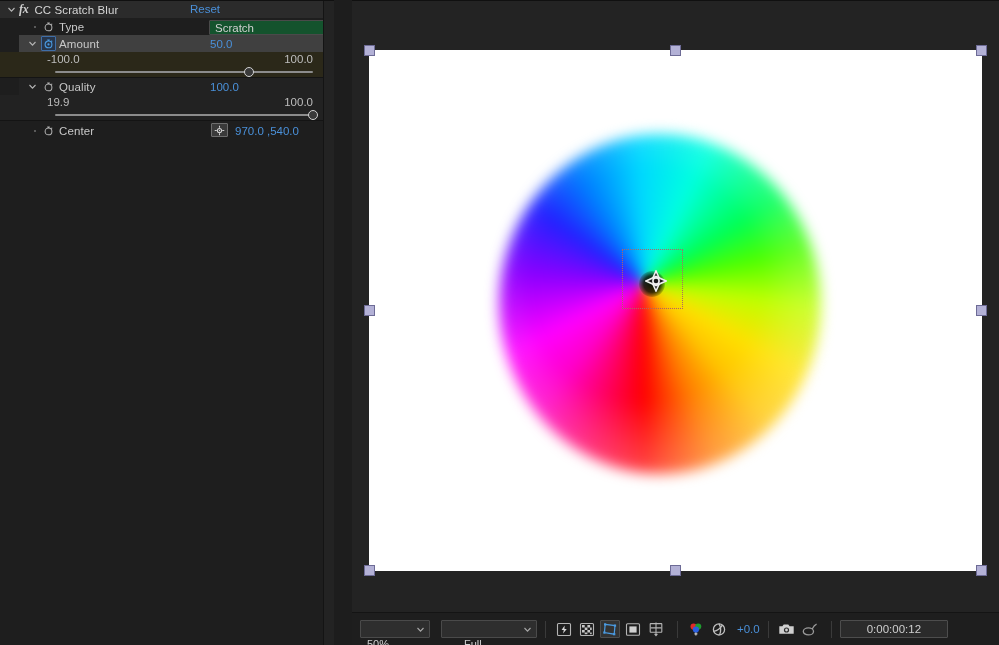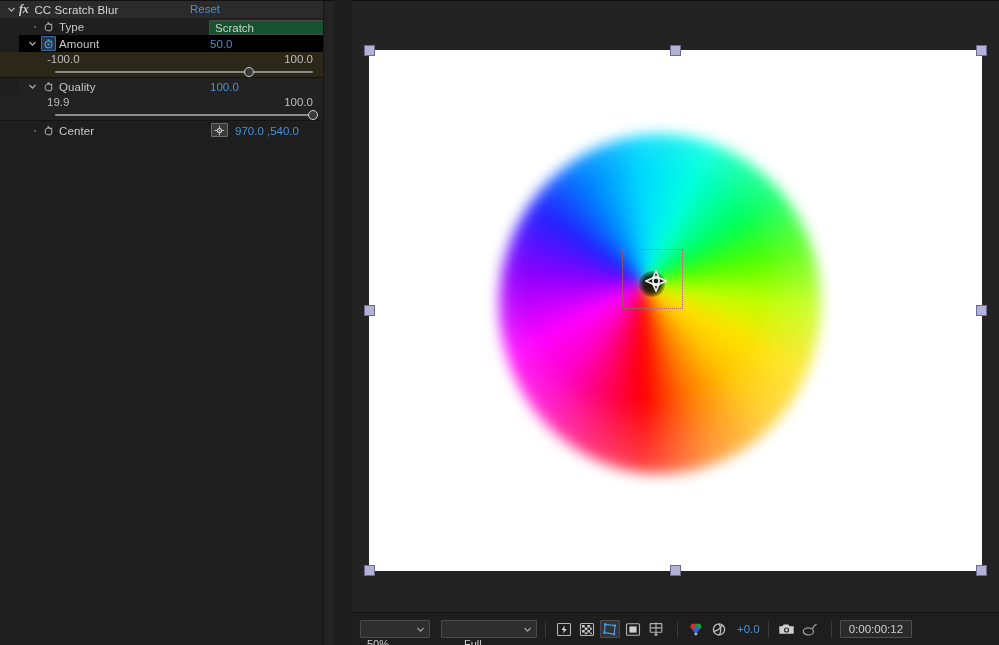--- a/index.html
+++ b/index.html
@@ -45,21 +45,21 @@
     font-size: 11.5px; color: #d6d6d6;
     letter-spacing: 0.1px;
   }
   .reset-link {
     position: absolute; left: 190px; top: 2px;
     font-size: 11.5px; color: #4a90d9;
     cursor: pointer;
   }
 
   .prop-row { height: 17px; display: flex; align-items: center; margin-left: 19px; }
-  .prop-row.amount { background: #000000; }
+  .prop-row.amount { background: #404040; }
   .prop-row.quality { background: #222222; }
   .prop-row.type { background: #1e1e1e; }
   .prop-row.center { background: #1e1e1e; }
 
   .slider-row { height: 25px; position: relative; }
   .slider-row.amount { background: #2b2819; }
   .slider-row.quality { background: #222222; }
 
   .indent1 { width: 22px; flex: 0 0 22px; }
   .indent-dot {
@@ -282,21 +282,21 @@
   .exposure-val {
     font-size: 11.5px; color: #4a90d9;
     margin-left: 5px;
   }
   #timecode {
     height: 18px;
     background: #2b2b2b;
     border: 1px solid #4d4d4d;
     border-radius: 1px;
     display: flex; align-items: center;
-    padding: 0 8px;
+    padding: 0 26px;
     font-size: 11.5px;
     color: #cfcfcf;
     cursor: pointer;
   }
 </style>
 </head>
 <body>
 
 <div id="app">
 

